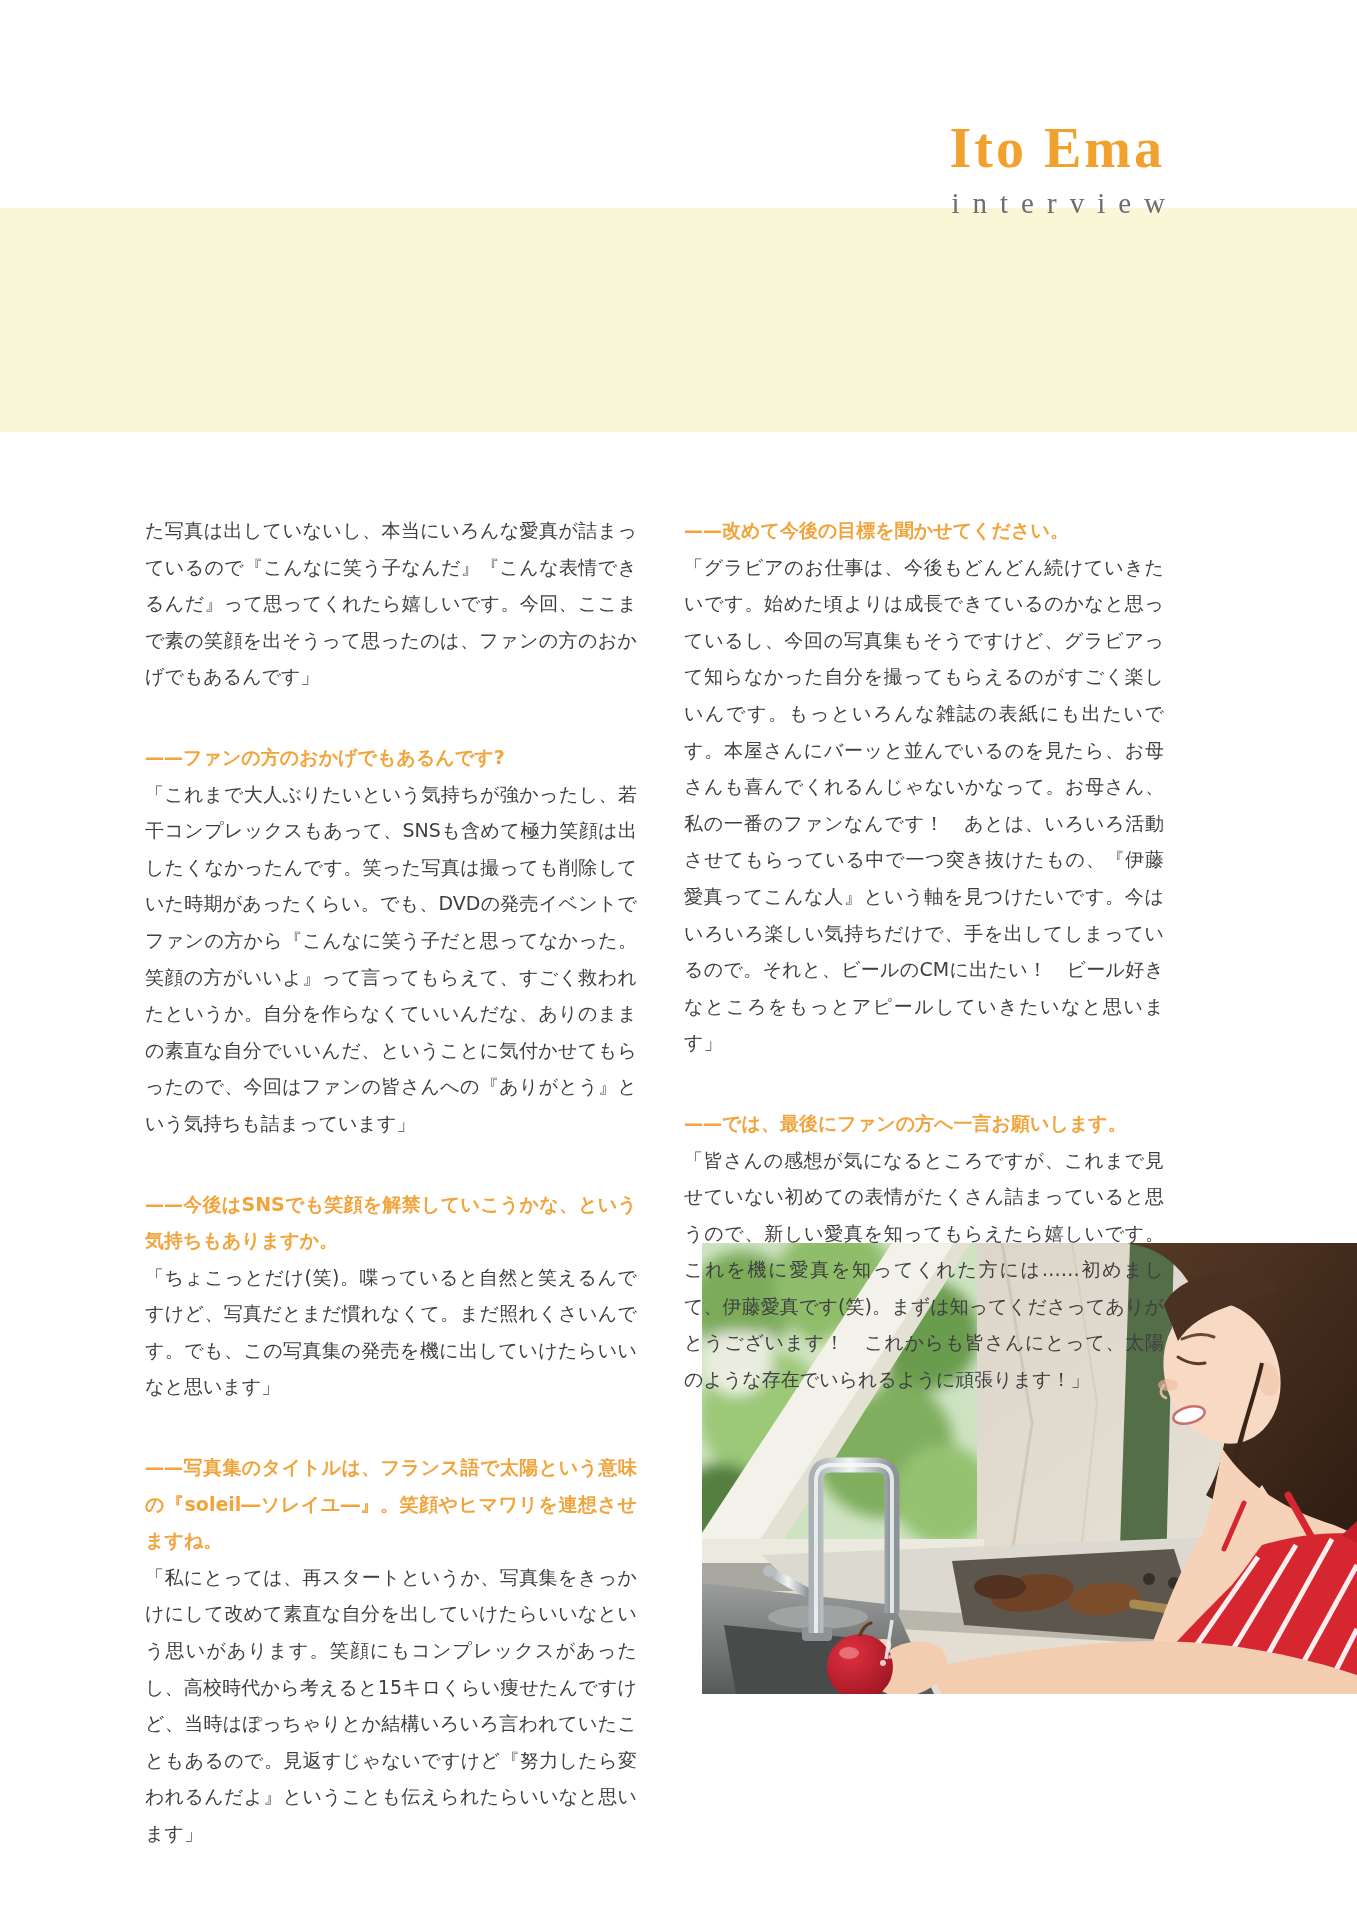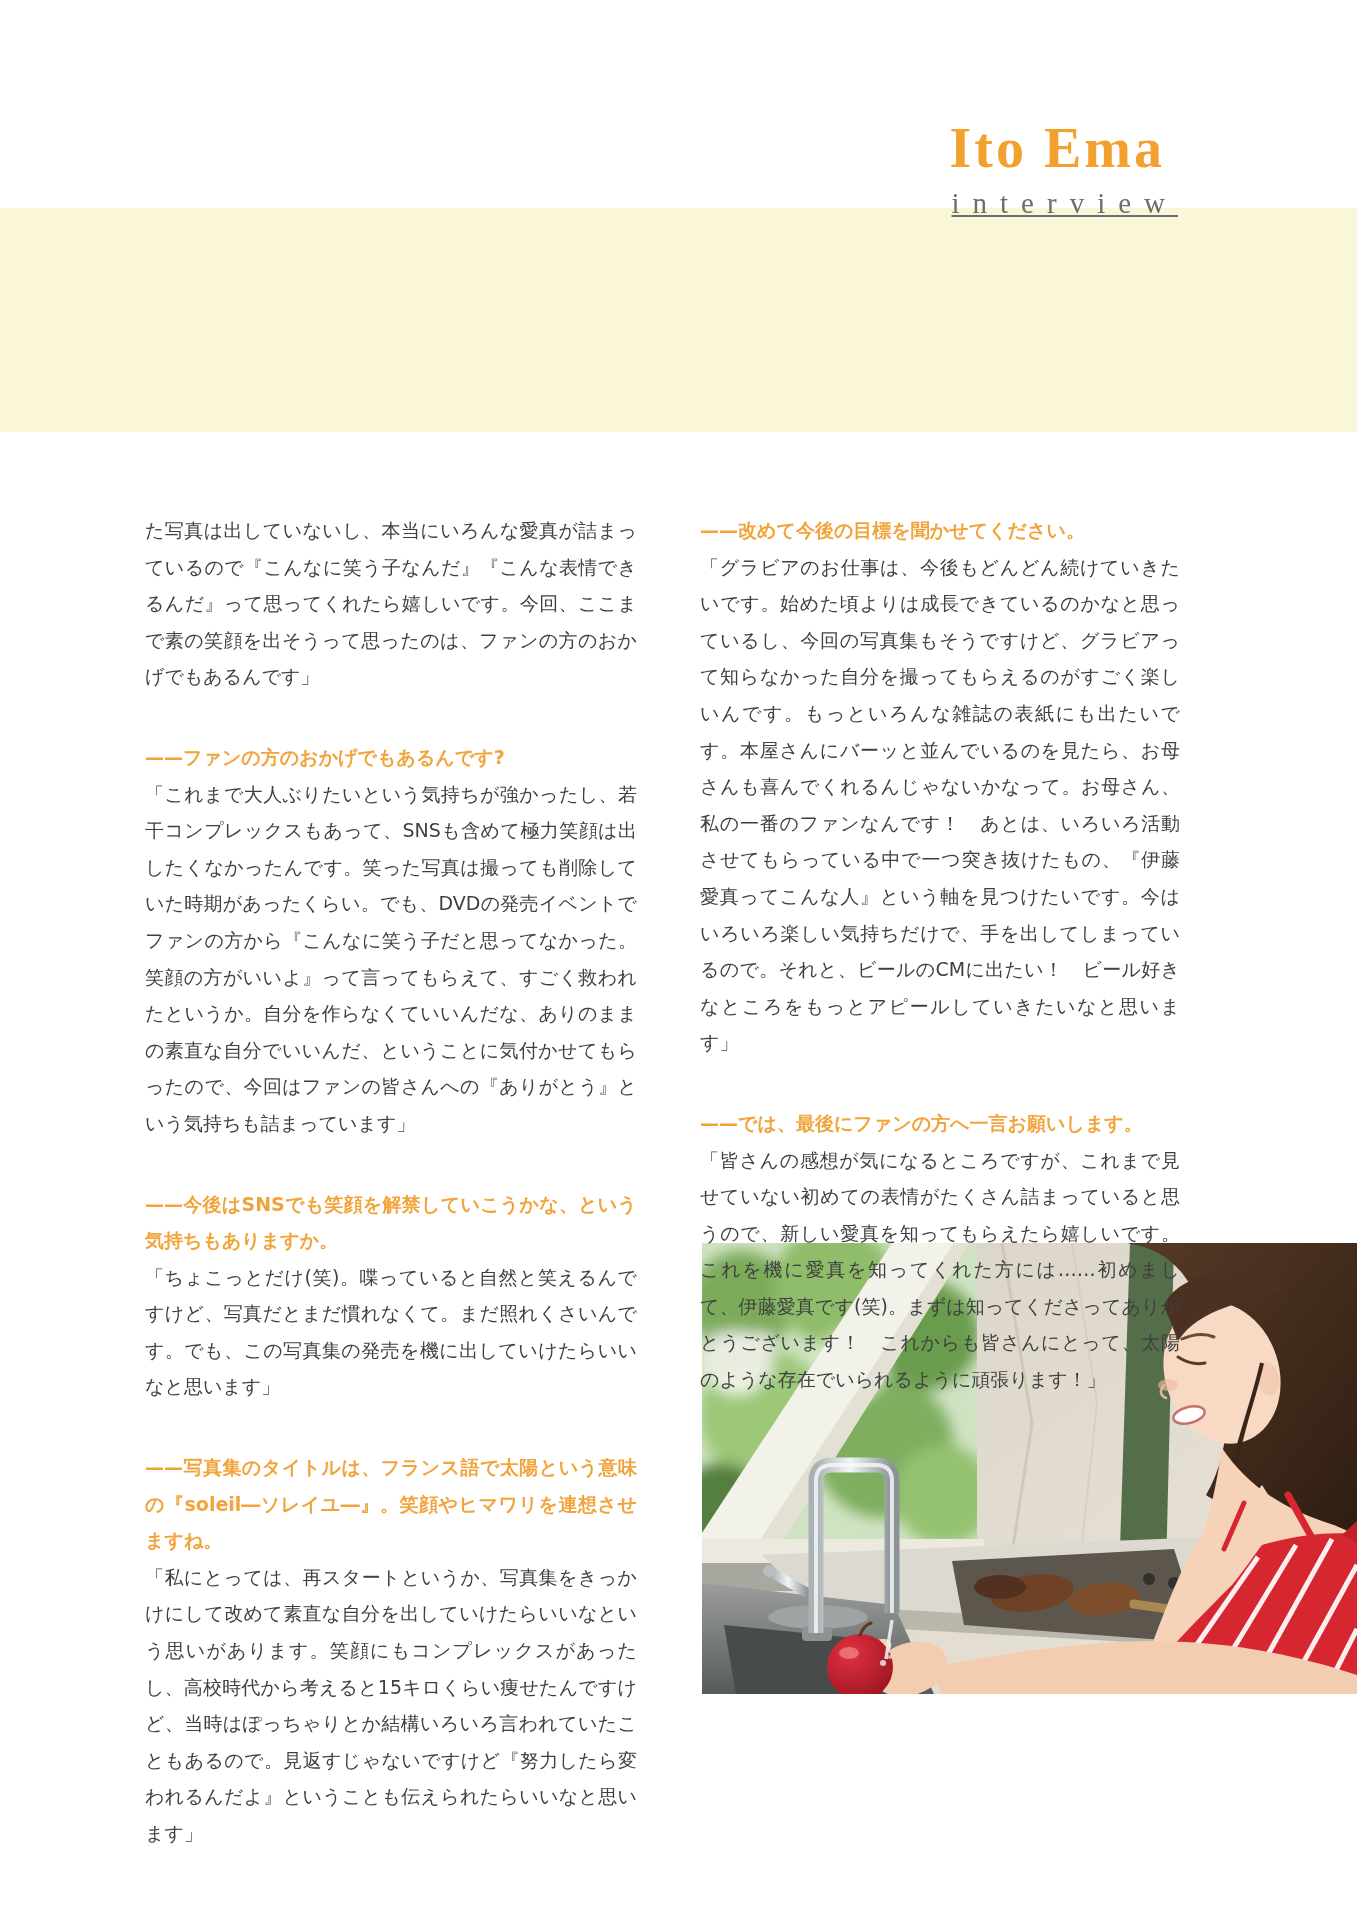--- a/index.html
+++ b/index.html
@@ -22,29 +22,29 @@
     position:absolute;top:120px;right:192px;text-align:right;z-index:2;
   }
   .title{
     font-family:"Liberation Serif","DejaVu Serif",serif;
     font-weight:700;font-size:56px;line-height:1.0;
     color:var(--accent);letter-spacing:3px;
   }
   .subtitle{
     font-family:"Liberation Serif","DejaVu Serif",serif;
     font-size:29px;line-height:1.1;margin-top:12px;
-    color:var(--subtitle-gray);letter-spacing:13px;margin-right:-13px;text-decoration:underline;
+    color:var(--subtitle-gray);letter-spacing:13px;margin-right:-13px;
   }
   .col{
     position:absolute;top:512px;
     font-size:19px;line-height:36.6px;color:var(--body-text);
     text-align:justify;word-break:break-all;z-index:2;
   }
   .col-left{left:145px;width:492px;}
-  .col-right{left:700px;width:480px;}
+  .col-right{left:684px;width:480px;}
   .blk{margin:0 0 44px 0;}
   .blk.q{margin-bottom:0;color:var(--heading);font-weight:700;}
   .photo{
     position:absolute;left:702px;top:1243px;width:655px;height:451px;z-index:1;
     display:block;
   }
 </style>
 </head>
 <body>
 

